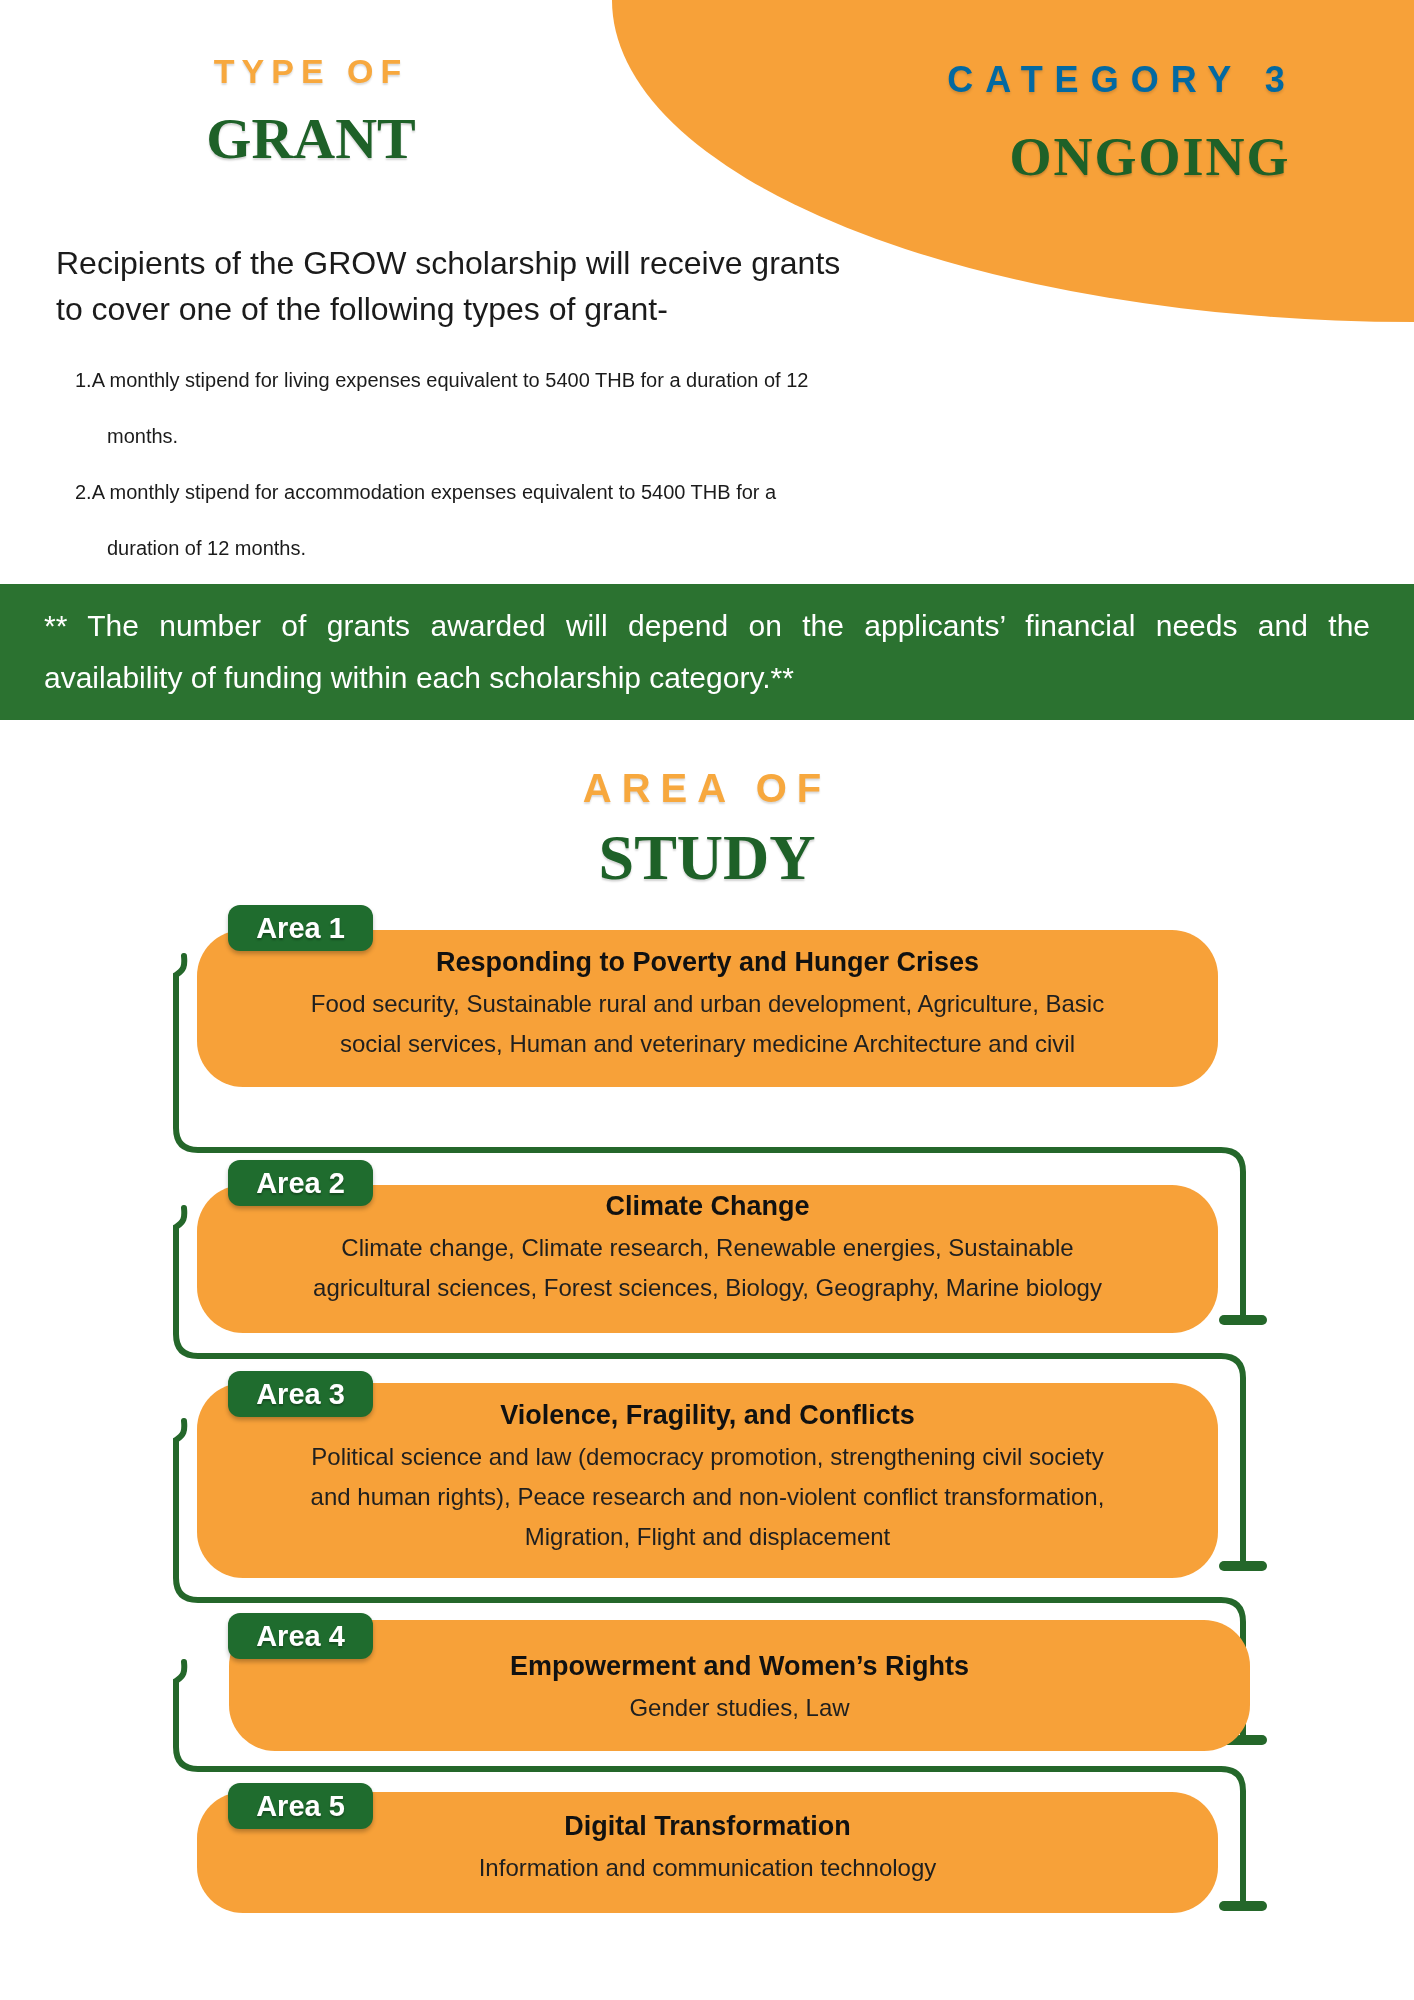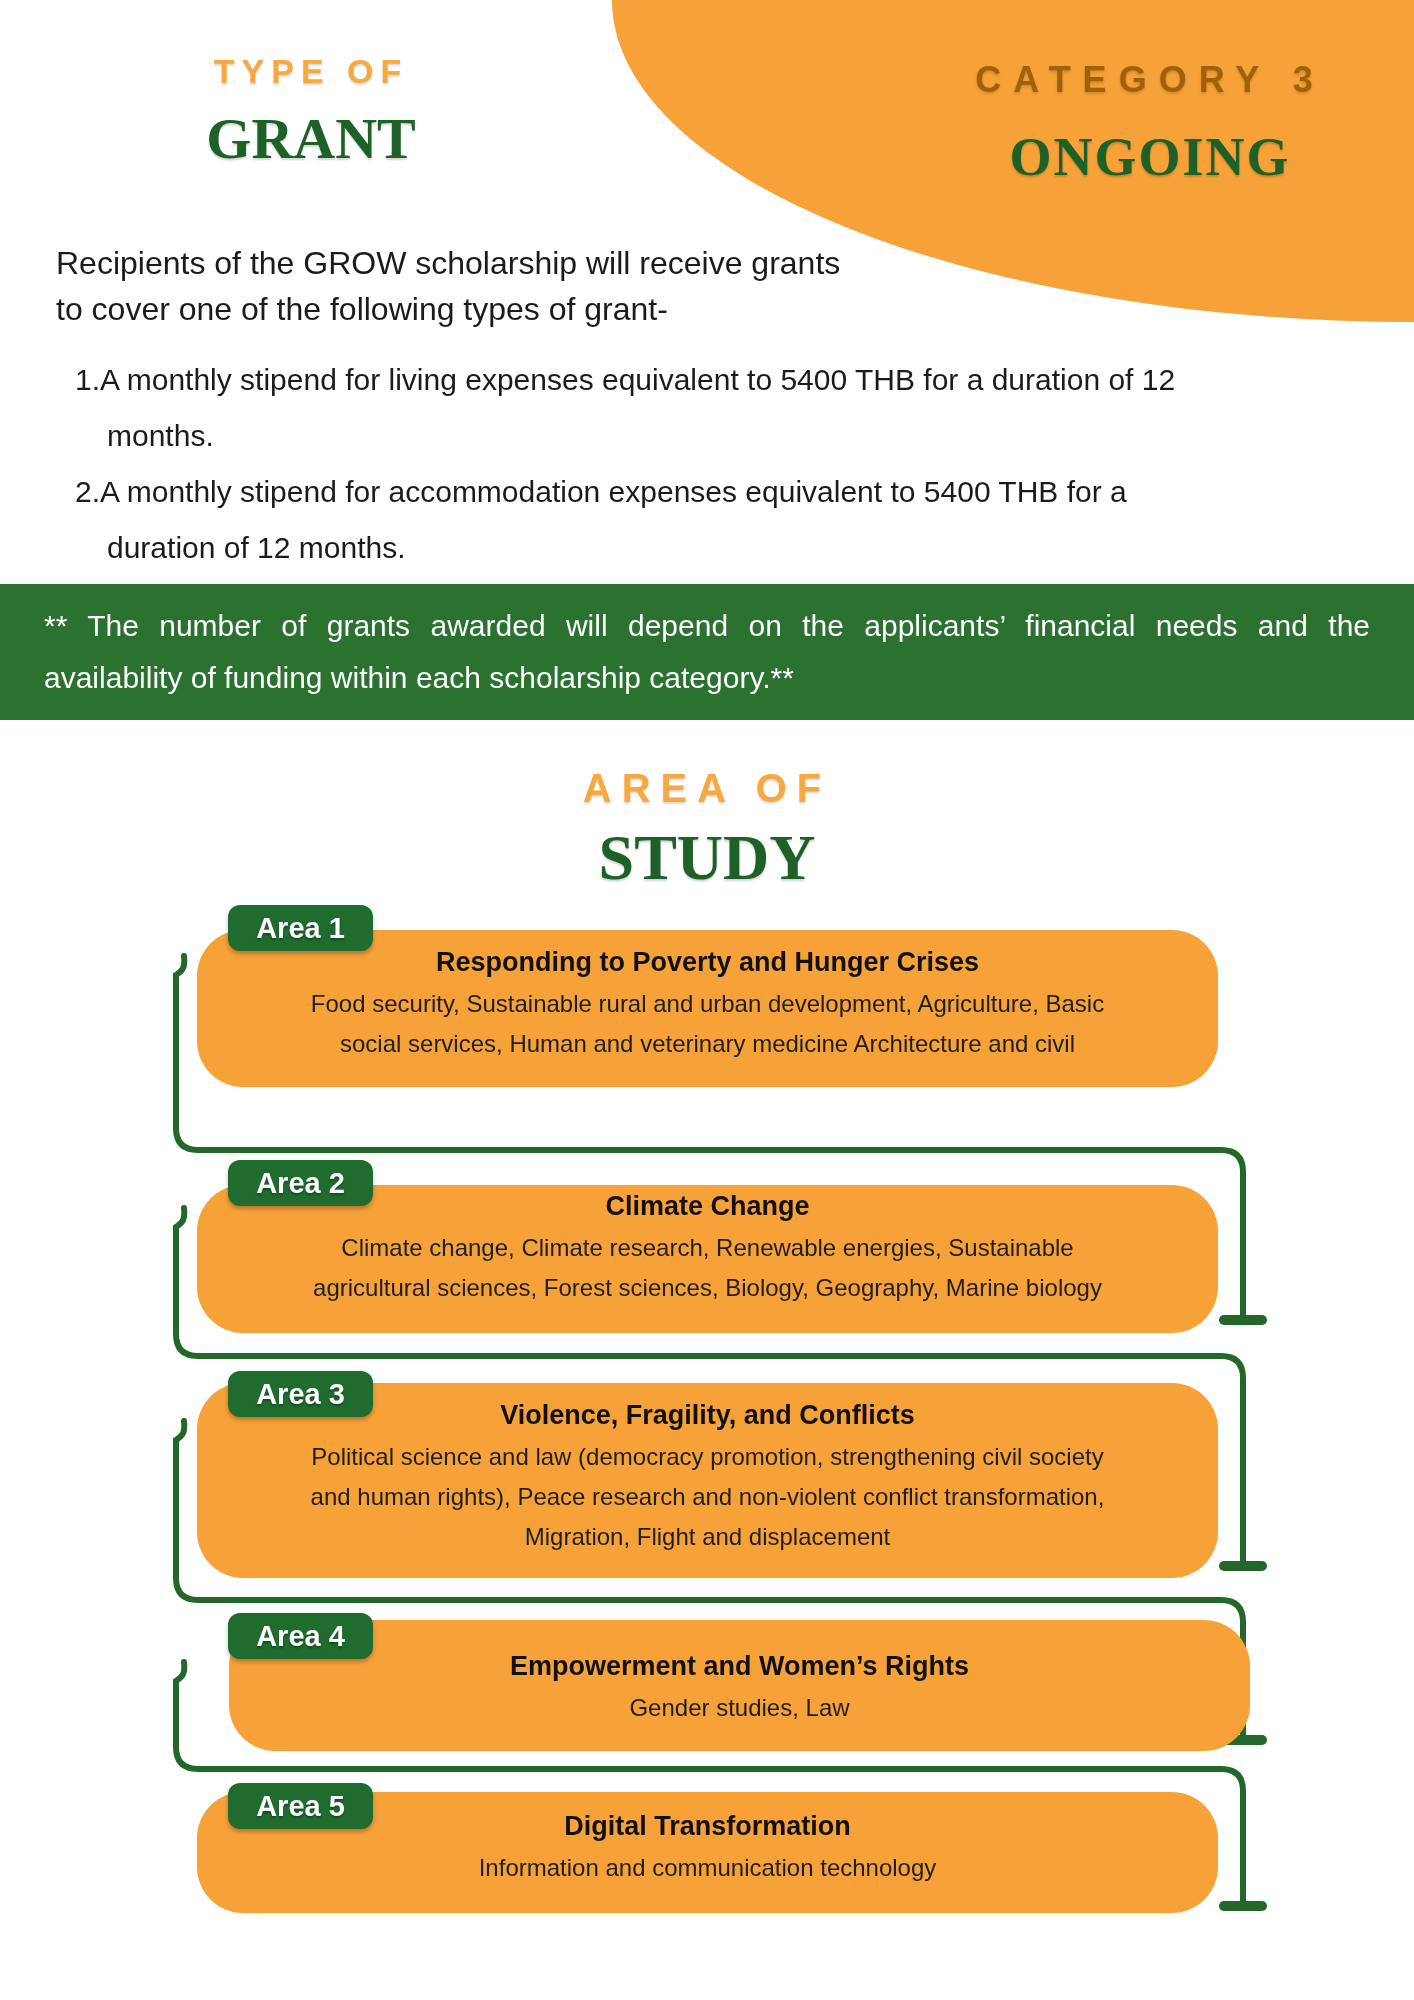--- a/index.html
+++ b/index.html
@@ -29,30 +29,30 @@
     text-shadow:0 2px 2px rgba(0,0,0,.15);white-space:nowrap;
   }
   .serif-title{
     position:absolute;transform:translateX(-50%);
     font-family:"Liberation Serif","DejaVu Serif",serif;font-weight:700;
     color:var(--green-serif);text-shadow:0 2px 2px rgba(0,0,0,.18);white-space:nowrap;
   }
   .type-of{left:311px;top:52px;font-size:34px;letter-spacing:7px;}
   .grant{left:311px;top:104px;font-size:58px;line-height:70px;}
   .category{
-    position:absolute;left:1150px;top:58px;transform:translateX(-50%);
-    font-weight:800;font-size:36px;letter-spacing:12px;color:#a16207;
+    position:absolute;left:1122px;top:58px;transform:translateX(-50%);
+    font-weight:800;font-size:36px;letter-spacing:12px;color:#0369a1;
     text-shadow:0 2px 3px rgba(0,0,0,.15);white-space:nowrap;line-height:44px;
   }
   .ongoing{left:1150px;top:122px;font-size:54px;line-height:70px;letter-spacing:2px;text-align:center;}
 
   .intro{position:absolute;left:56px;top:240px;font-size:32px;line-height:46px;color:#1b1b1b;}
   .intro div{white-space:nowrap;}
 
-  .grant-list{position:absolute;left:75px;top:352px;font-size:30px;line-height:56px;color:#1b1b1b;}
+  .grant-list{position:absolute;left:75px;top:352px;font-size:20px;line-height:56px;color:#1b1b1b;}
   .grant-item div{white-space:nowrap;}
   .grant-item div + div{margin-left:32px;}
 
   
   .banner{
     position:absolute;left:0;top:584px;width:1414px;height:136px;
     background:var(--green-banner);color:#fff;
     padding:16px 44px 4px 44px;font-size:30px;line-height:52px;
   }
   .banner .l1{text-align:justify;text-align-last:justify;white-space:normal;}

